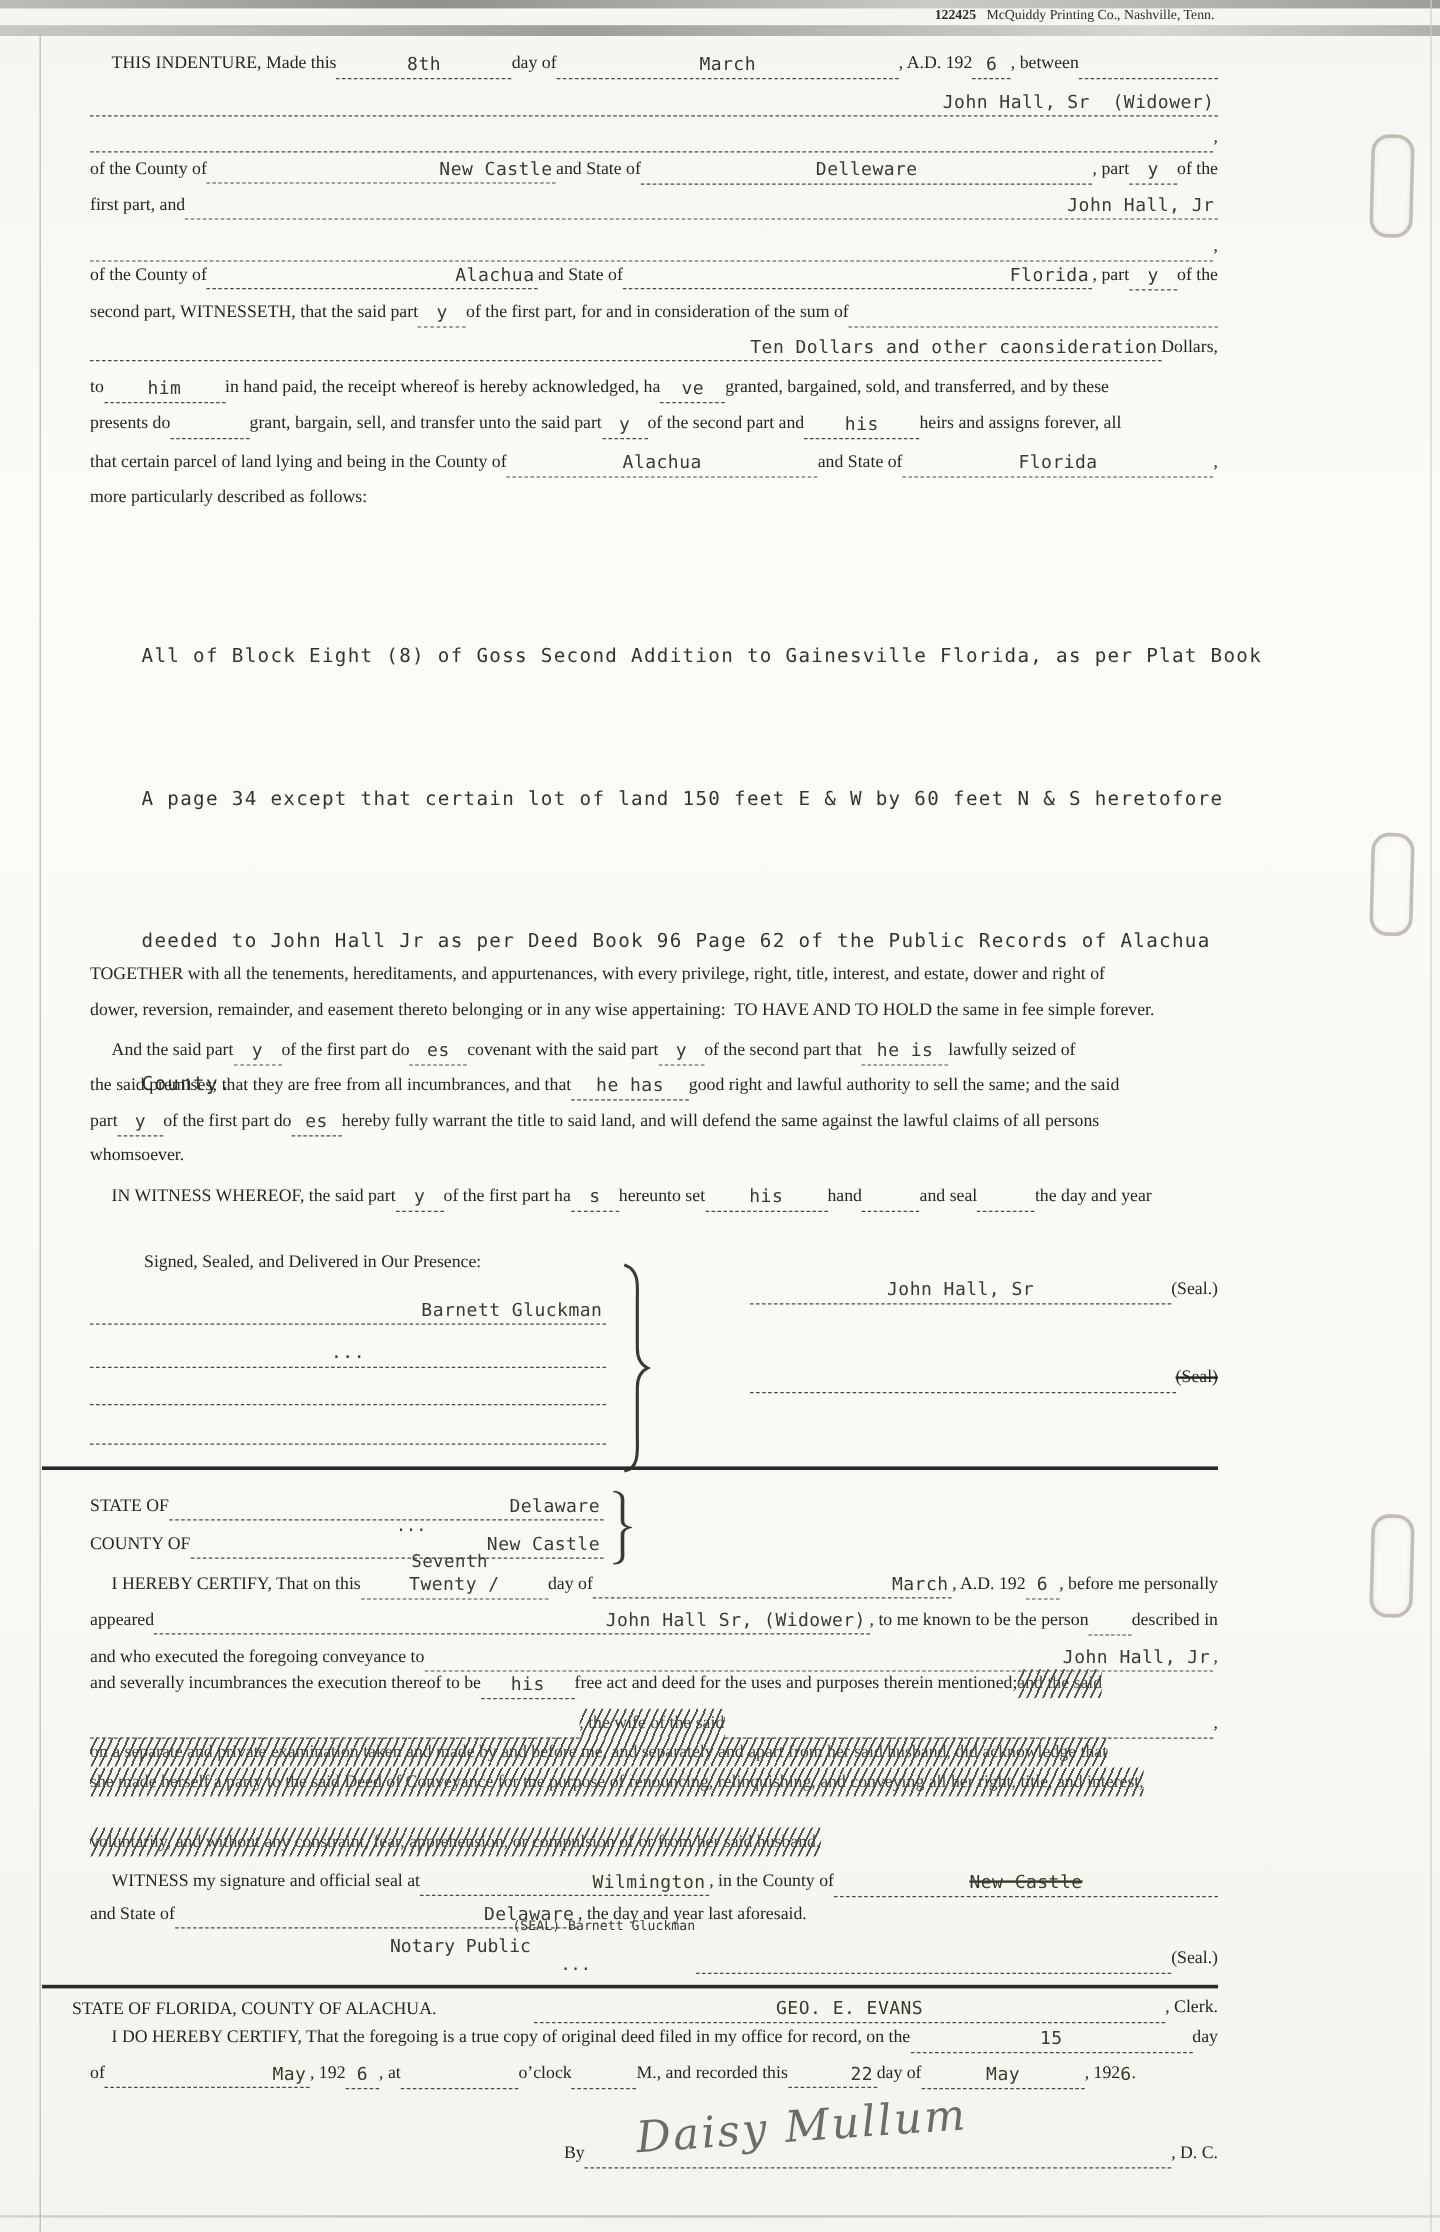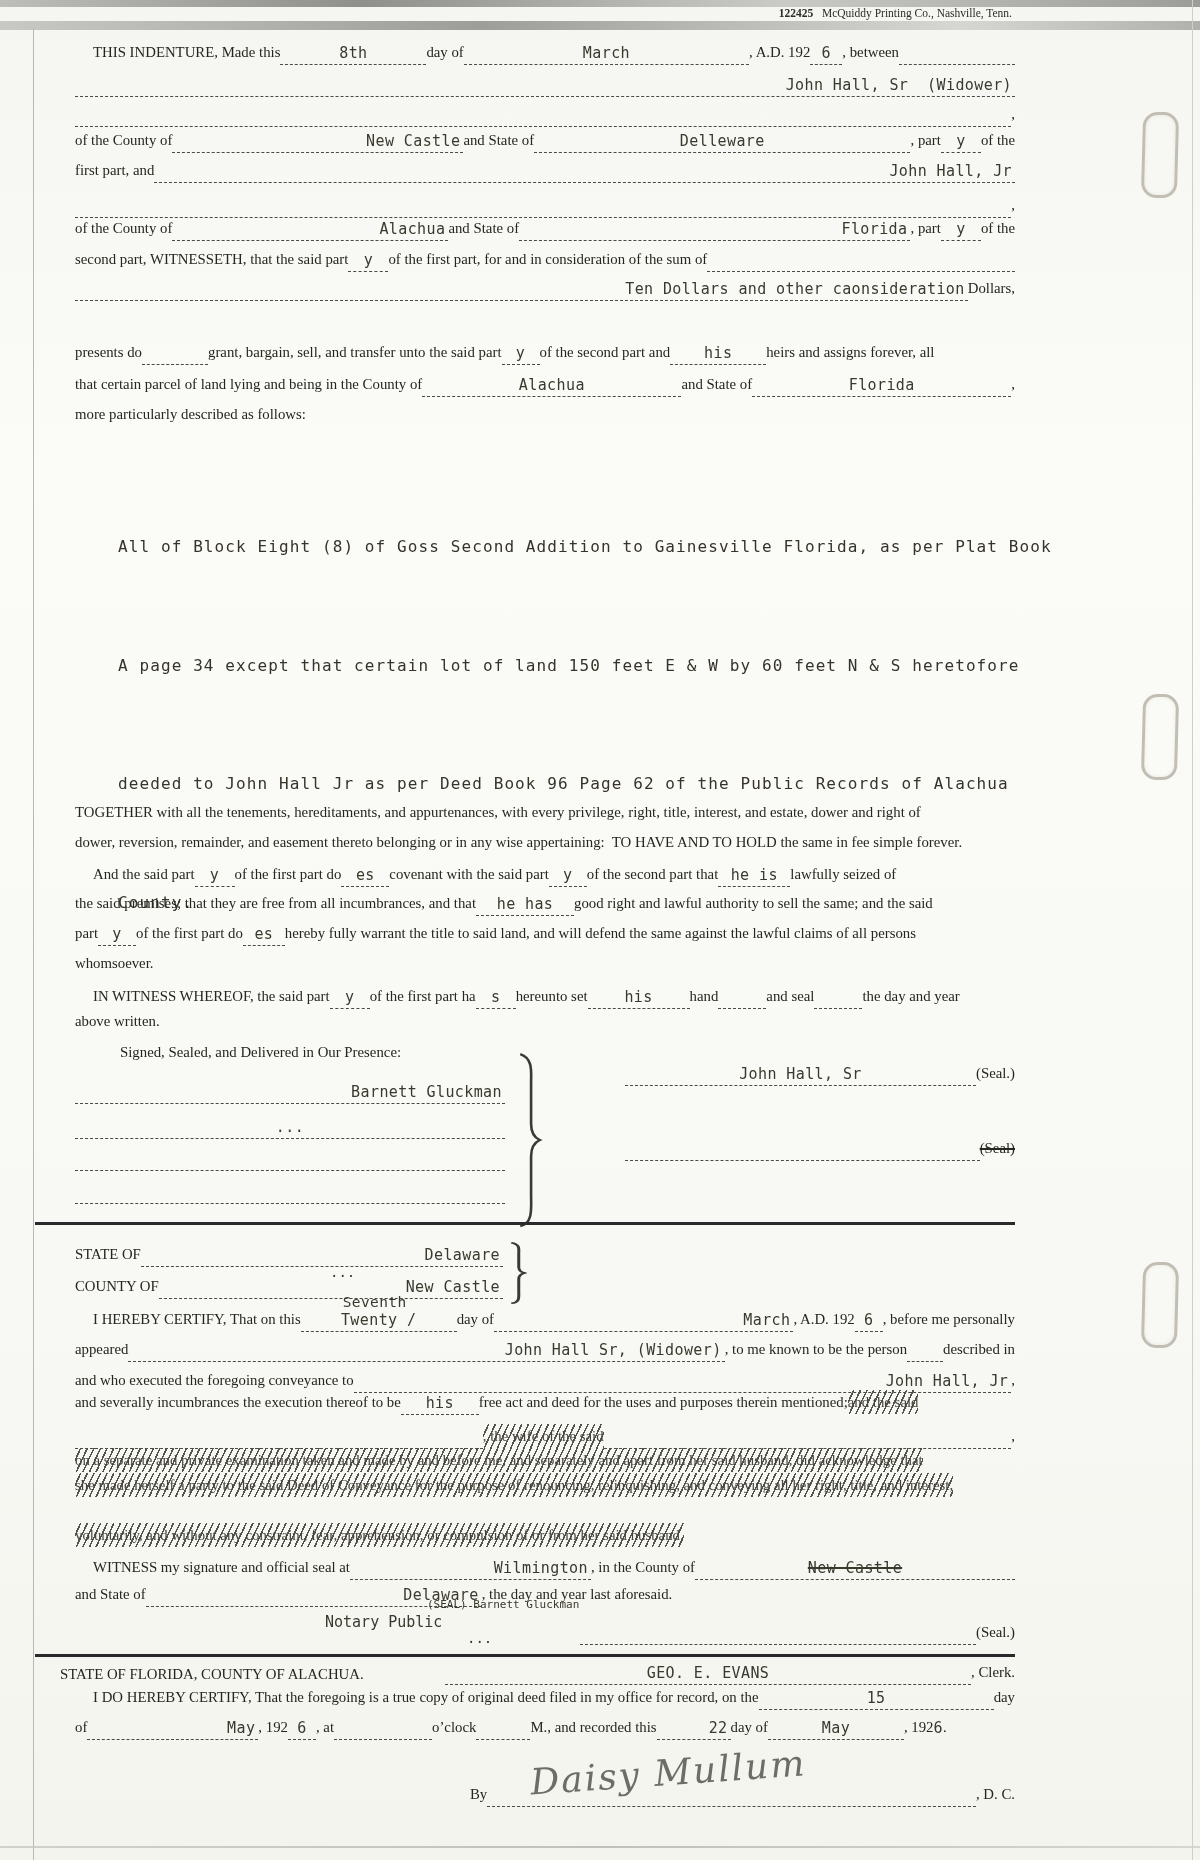--- a/index.html
+++ b/index.html
@@ -119,20 +119,27 @@
       <span class="t">of the first part, for and in consideration of the sum of</span>
       <span class="f g"></span>
     </div>
     <div class="r" style="top:276px">
       <span class="f g">
           <i class="tw lft" style="padding-left:140px">Ten Dollars and other caonsideration</i>
         </span>
       <span class="t">Dollars,</span>
     </div>
 
+    <div class="r" style="top:310px">
+      <span class="t">to</span>
+      <span class="f" style="width:95px"><i class="tw">him</i></span>
+      <span class="t">in hand paid, the receipt whereof is hereby acknowledged, ha</span>
+      <span class="f" style="width:48px"><i class="tw">ve</i></span>
+      <span class="t">granted, bargained, sold, and transferred, and by these</span>
+    </div>
     <div class="r" style="top:340px">
       <span class="t">presents do</span>
       <span class="f" style="width:60px"></span>
       <span class="t">grant, bargain, sell, and transfer unto the said part</span>
       <span class="f" style="width:32px"><i class="tw">y</i></span>
       <span class="t">of the second part and</span>
       <span class="f" style="width:90px"><i class="tw">his</i></span>
       <span class="t">heirs and assigns forever, all</span>
     </div>
     <div class="r" style="top:372px">
@@ -193,23 +200,20 @@
       <span class="t">of the first part ha</span>
       <span class="f" style="width:34px"><i class="tw">s</i></span>
       <span class="t">hereunto set</span>
       <span class="f" style="width:96px"><i class="tw">his</i></span>
       <span class="t">hand</span>
       <span class="f" style="width:42px"></span>
       <span class="t">and seal</span>
       <span class="f" style="width:42px"></span>
       <span class="t">the day and year</span>
     </div>
-    <div class="r" style="top:1009px">
-        <span class="t">above written.</span>
-      </div>
 
     <div class="r" style="top:1040px;left:45px">
         <span class="t">Signed, Sealed, and Delivered in Our Presence:</span>
       </div>
 
     <div class="r" style="top:1079px;left:0;right:auto;width:430px">
       <span class="f g">
           <i class="tw lft" style="padding-left:38px">Barnett Gluckman</i>
         </span>
     </div>

